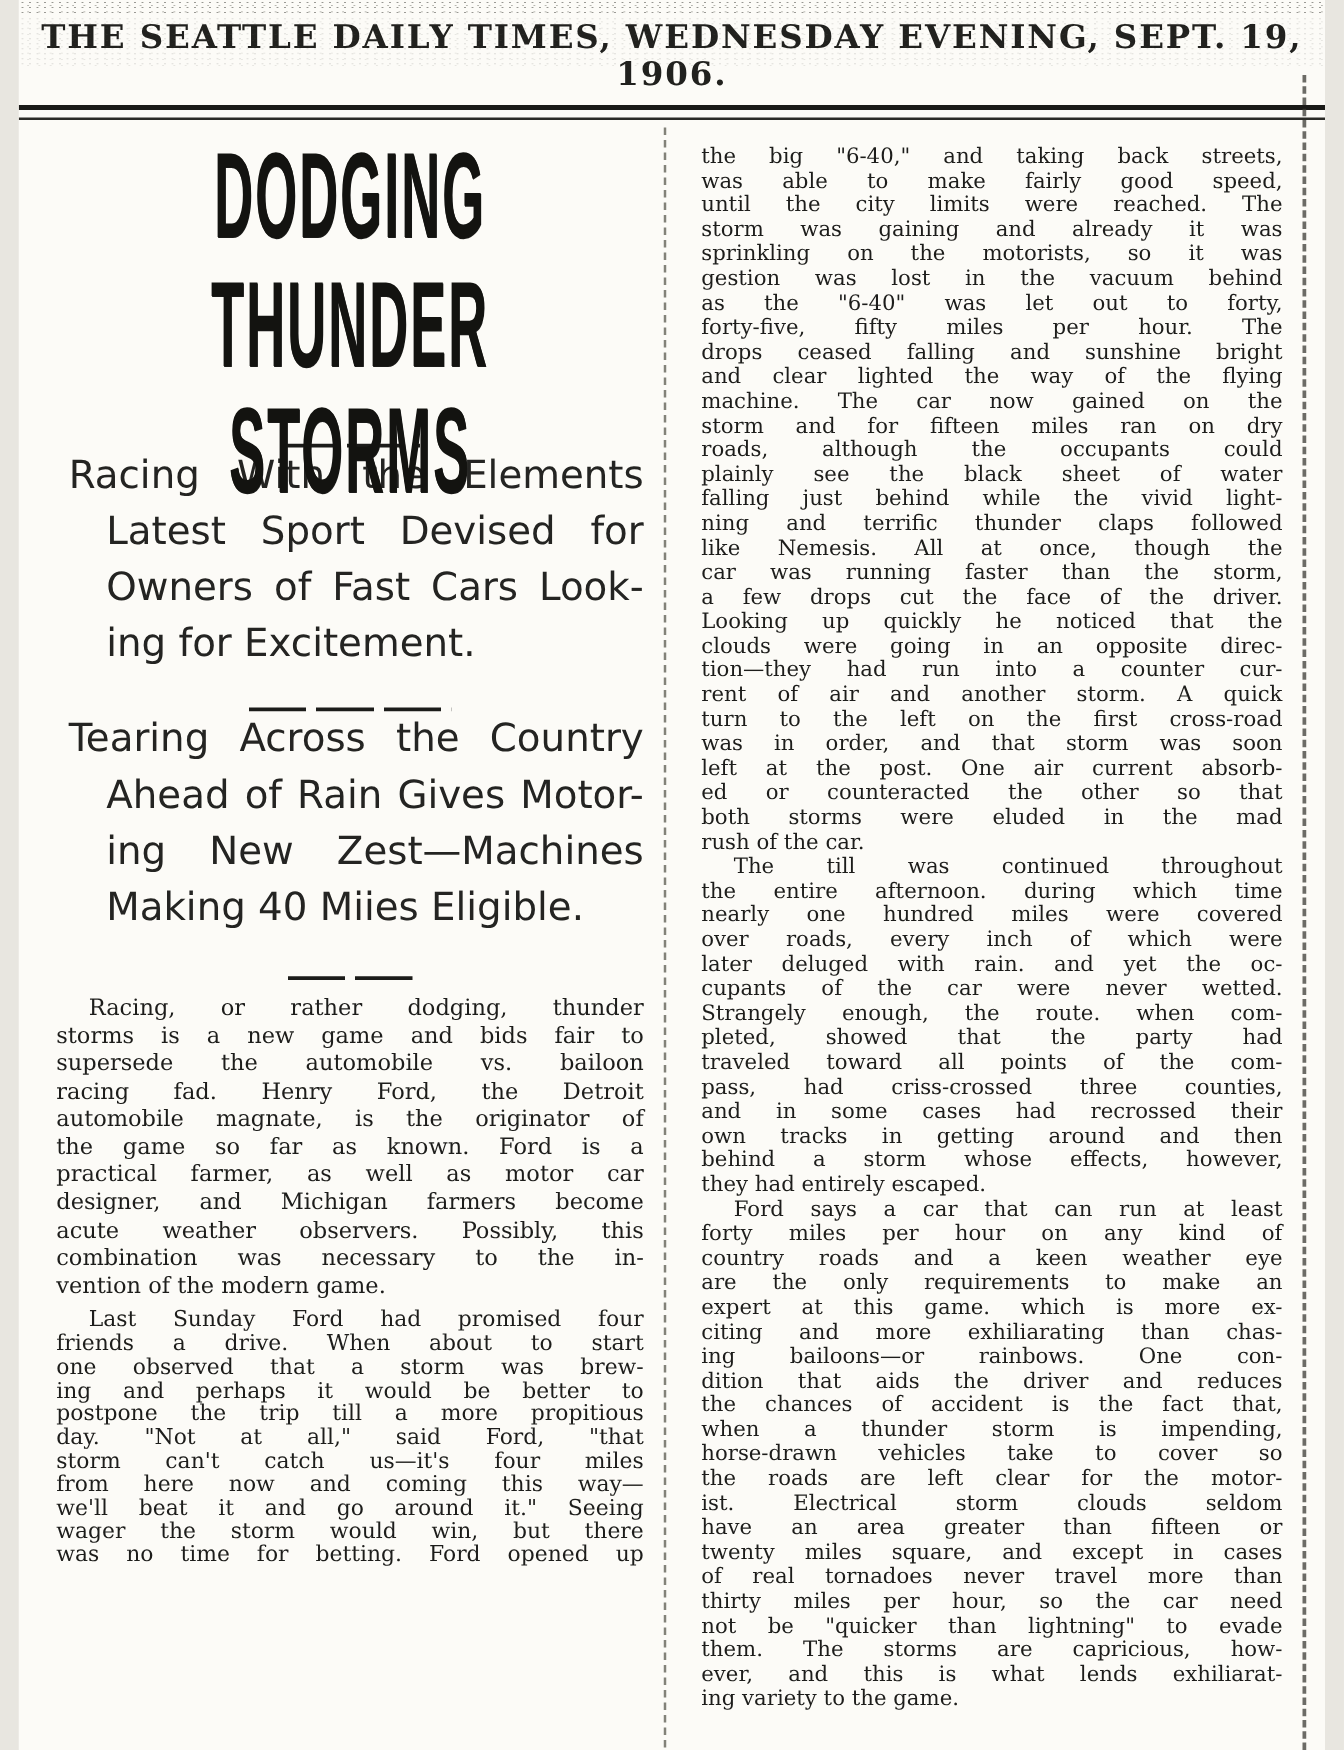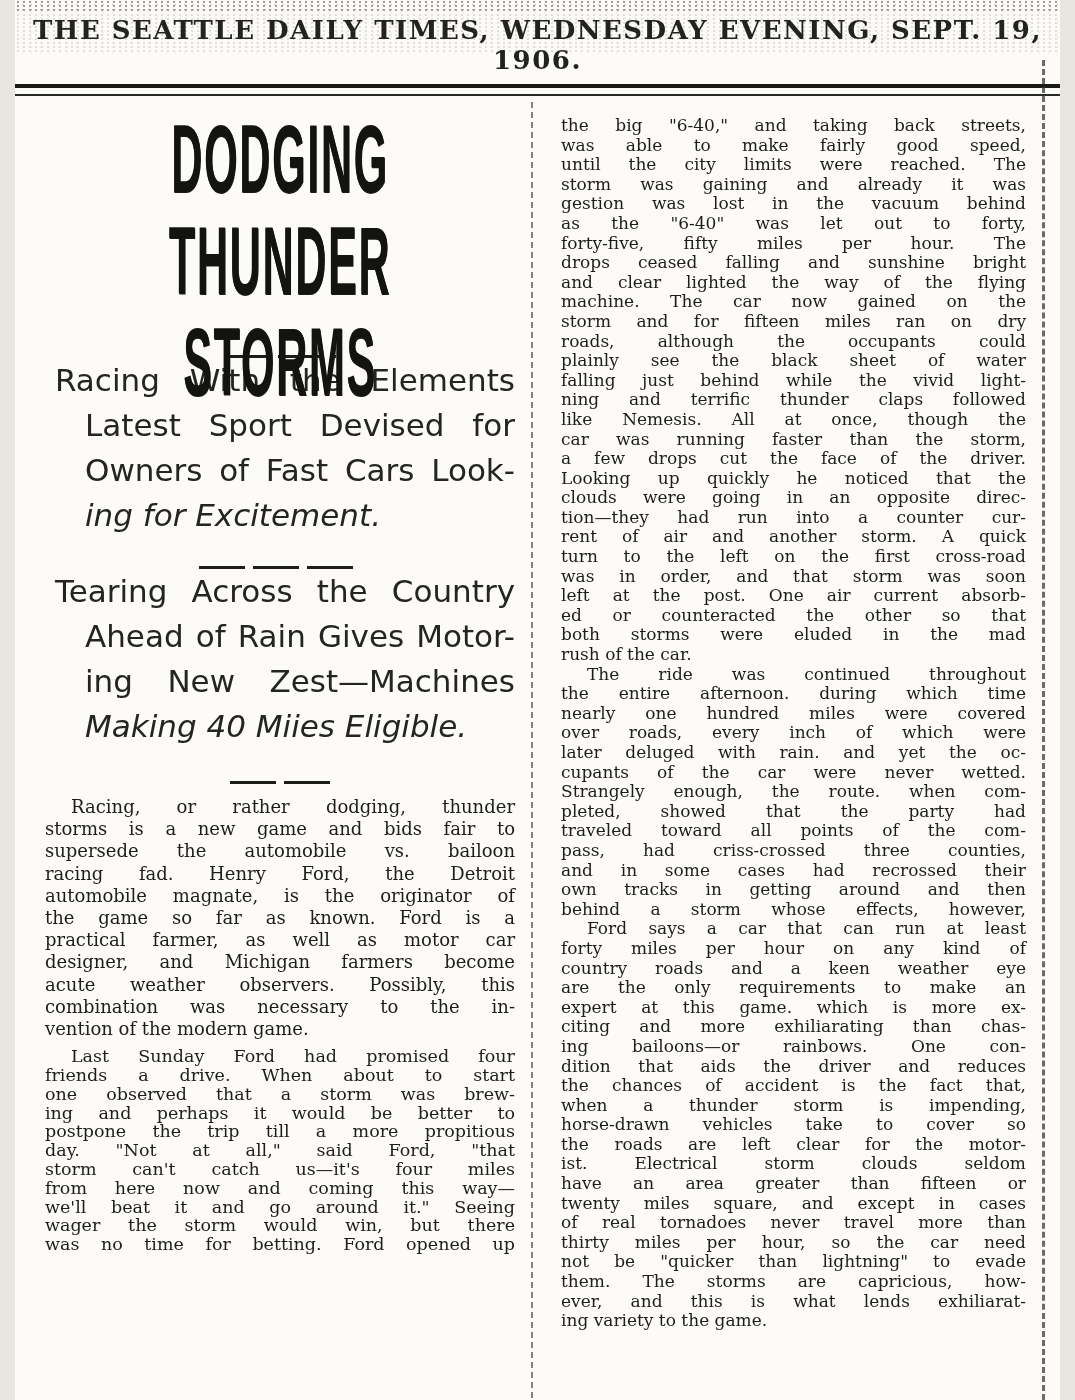--- a/index.html
+++ b/index.html
@@ -61,21 +61,21 @@
   .sec-divider{height:3px;margin-left:auto;margin-right:auto;
     background:repeating-linear-gradient(90deg,#1c1c1a 0 46px,transparent 46px 54px);}
   .div-1{width:112px;margin-top:42px;}
   .div-2{width:162px;margin-top:28px;}
   .div-3{width:100px;margin-top:32px;}
 
   
   .subhead{font-family:"DejaVu Sans",sans-serif;font-size:31px;color:#242422;}
   .subline{line-height:45px;text-align:justify;text-align-last:justify;padding-left:10px;}
   .subline.cont{padding-left:40px;}
-  .subline.last{text-align-last:left;font-style:italic;}
+  .subline.last{text-align-last:left;}
 
   
   .body-block{margin-top:12px;}
   .para{font-size:18px;}
   .para .bline{text-align:justify;text-align-last:justify;}
   .para .bline.last{text-align-last:left;}
   .para.indent .bline:first-child{text-indent:26px;}
   .para.wide .bline{line-height:22.2px;}
   .para.tight{font-size:17.5px;margin-top:7px;}
   .para.tight .bline{line-height:18.8px;}
@@ -165,20 +165,21 @@
 
     <div class="col-divider"></div>
 
     <div class="col-right">
       <div>
           <div class="para">
             <div class="bline">the big "6-40," and taking back streets,</div>
             <div class="bline">was able to make fairly good speed,</div>
             <div class="bline">until the city limits were reached.  The</div>
             <div class="bline">storm was gaining and already it was</div>
+            <div class="bline">sprinkling on the motorists, so it was</div>
             <div class="bline">gestion was lost in the vacuum behind</div>
             <div class="bline">as the "6-40" was let out to forty,</div>
             <div class="bline">forty-five, fifty miles per hour.  The</div>
             <div class="bline">drops ceased falling and sunshine bright</div>
             <div class="bline">and clear lighted the way of the flying</div>
             <div class="bline">machine.  The car now gained on the</div>
             <div class="bline">storm and for fifteen miles ran on dry</div>
             <div class="bline">roads, although the occupants could</div>
             <div class="bline">plainly see the black sheet of water</div>
             <div class="bline">falling just behind while the vivid light-</div>
@@ -191,33 +192,34 @@
             <div class="bline">tion—they had run into a counter cur-</div>
             <div class="bline">rent of air and another storm.  A quick</div>
             <div class="bline">turn to the left on the first cross-road</div>
             <div class="bline">was in order, and that storm was soon</div>
             <div class="bline">left at the post.  One air current absorb-</div>
             <div class="bline">ed or counteracted the other so that</div>
             <div class="bline">both storms were eluded in the mad</div>
             <div class="bline last">rush of the car.</div>
           </div>
           <div class="para indent">
-            <div class="bline">The ride was continued throughout</div>
+            <div class="bline">The till was continued throughout</div>
             <div class="bline">the entire afternoon. during which time</div>
             <div class="bline">nearly one hundred miles were covered</div>
             <div class="bline">over roads, every inch of which were</div>
             <div class="bline">later deluged with rain. and yet the oc-</div>
             <div class="bline">cupants of the car were never wetted.</div>
             <div class="bline">Strangely enough, the route. when com-</div>
             <div class="bline">pleted, showed that the party had</div>
             <div class="bline">traveled toward all points of the com-</div>
             <div class="bline">pass, had criss-crossed three counties,</div>
             <div class="bline">and in some cases had recrossed their</div>
             <div class="bline">own tracks in getting around and then</div>
             <div class="bline">behind a storm whose effects, however,</div>
+            <div class="bline last">they had entirely escaped.</div>
           </div>
           <div class="para indent">
             <div class="bline">Ford says a car that can run at least</div>
             <div class="bline">forty miles per hour on any kind of</div>
             <div class="bline">country roads and a keen weather eye</div>
             <div class="bline">are the only requirements to make an</div>
             <div class="bline">expert at this game. which is more ex-</div>
             <div class="bline">citing and more exhiliarating than chas-</div>
             <div class="bline">ing bailoons—or rainbows.  One con-</div>
             <div class="bline">dition that aids the driver and reduces</div>

